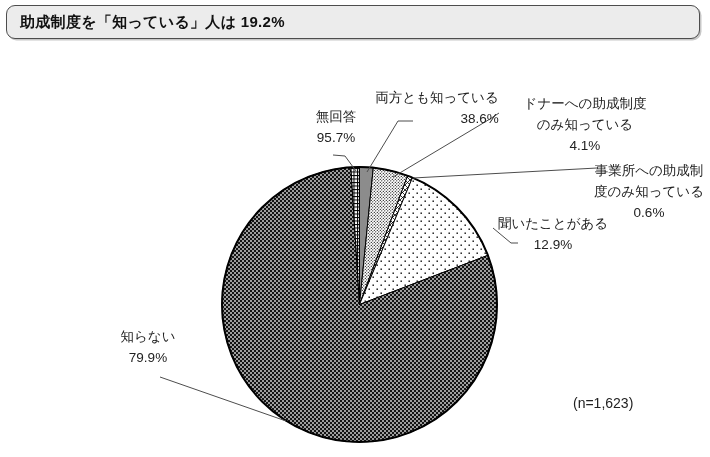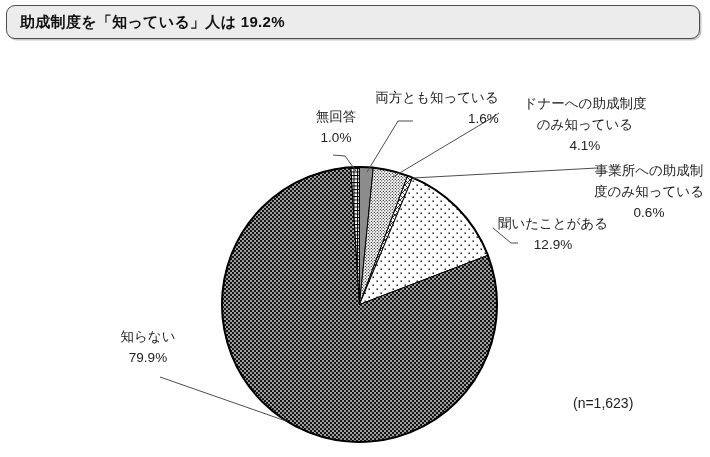--- a/index.html
+++ b/index.html
@@ -83,26 +83,26 @@
       <polyline points="413,121 398,121 367,172"></polyline>
       <polyline points="499,113 490,119 393,177"></polyline>
       <polyline points="597,168 413,178"></polyline>
       <polyline points="518,243 511,243 493,228"></polyline>
       <polyline points="160,377 286,421"></polyline>
     </g>
   </svg>
 
   <div class="callout co-noanswer">
     <span>無回答</span>
-    <span>1.0%</span>
+    <span>95.7%</span>
   </div>
 
   <div class="callout co-both">
     <span>両方とも知っている</span>
-    <span>1.6%</span>
+    <span>38.6%</span>
   </div>
 
   <div class="callout co-donor">
     <span>ドナーへの助成制度</span>
     <span>のみ知っている</span>
     <span>4.1%</span>
   </div>
 
   <div class="callout co-business">
     <span>事業所への助成制</span>

